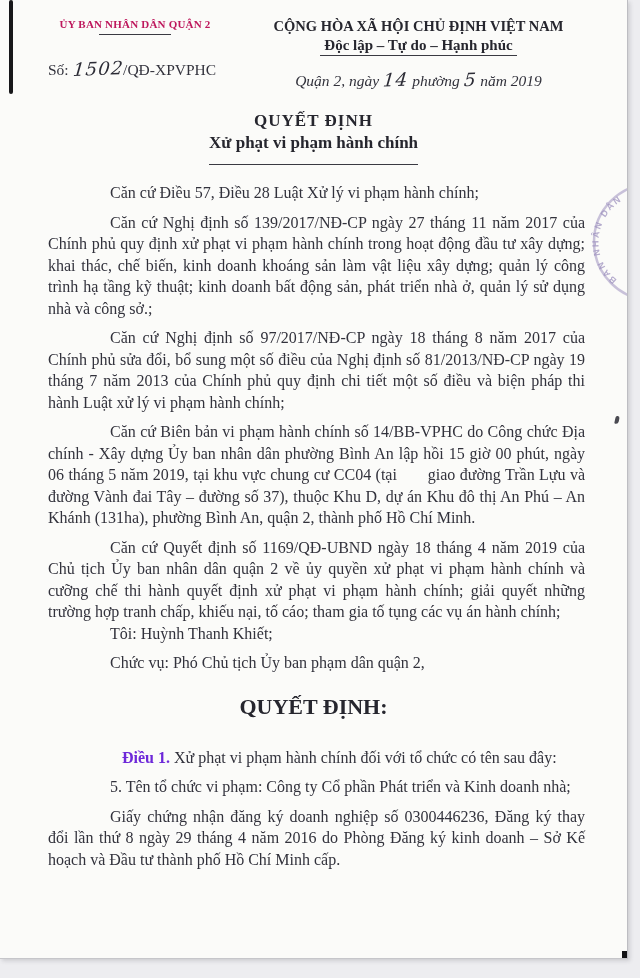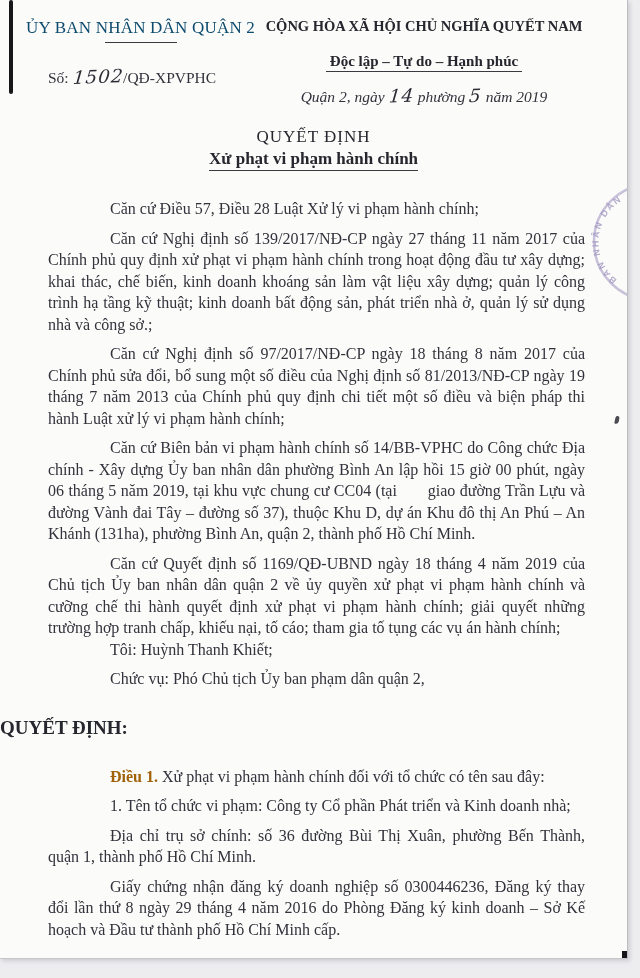--- a/index.html
+++ b/index.html
@@ -36,60 +36,60 @@
   .corner-mark {
     position: absolute; left: 622px; top: 951px;
     width: 7px; height: 7px; background: #141416;
   }
   .seal { position: absolute; left: 577px; top: 182px; }
 
   
   .doc-header { display: flex; padding: 18px 6px 0 26px; }
   .col-left { flex: 0 0 218px; text-align: center; }
   .col-right { flex: 1; text-align: center; padding-right: 28px; }
-  .issuer { font-size: 17px; font-weight: normal; color: #0c4a6e; letter-spacing: 0.2px; white-space: nowrap; }
+  .issuer { font-size: 11px; font-weight: bold; color: #be185d; letter-spacing: 0.2px; white-space: nowrap; }
   .issuer-rule { width: 72px; border-top: 1.6px solid #3a3a42; margin: 4px auto 0; }
   .doc-number { margin-top: 25px; font-size: 15.5px; text-align: left; padding-left: 22px; white-space: nowrap; }
   .motto1 { font-size: 14.5px; font-weight: bold; color: #26262e; white-space: nowrap; }
-  .motto2 { margin-top: 18px; font-size: 15px; font-weight: bold; color: #26262e; }
+  .motto2 { margin-top: 2px; font-size: 15px; font-weight: bold; color: #26262e; }
   .motto2 span { border-bottom: 1.6px solid #3a3a42; padding: 0 4px 2px; }
   .date-line { margin-top: 17px; font-size: 15.5px; font-style: italic; white-space: nowrap; }
   .hand {
     display: inline-block;
     font-family: "DejaVu Serif", serif;
     font-style: italic;
     font-size: 1.18em;
     letter-spacing: 1px;
     transform: skewX(-7deg) rotate(-2deg);
     line-height: 1;
     color: #2c2c36;
   }
 
   
   .title-block { text-align: center; margin-top: 21px; color: #26262e; }
-  .t1 { font-size: 17px; font-weight: normal; letter-spacing: 1px; }
+  .t1 { font-size: 17px; font-weight: bold; letter-spacing: 1px; }
   .t2 { font-size: 17px; font-weight: bold; margin-top: 2px; }
-  .t2 span { border-bottom: 1.6px solid #3a3a42; padding-bottom: 2px; }
+  .t2 span { border-bottom: 1.6px solid #3a3a42; padding-bottom: 12px; }
 
   
   p.body {
     margin: 0 42px 8px 48px;
     font-size: 16px;
     line-height: 21.5px;
     text-align: justify;
     text-indent: 62px;
   }
   p.first { margin-top: 29px; }
   p.mb-lg { margin-bottom: 0; }
   .mid-heading {
-    text-align: left;
-    font-size: 19px; font-weight: bold; color: #26262e;
-    margin: 27px 0 27px;
+    text-align: center;
+    font-size: 22px; font-weight: bold; color: #26262e;
+    margin: 20px 0 27px;
   }
-  strong { color: #a16207; }
+  strong { color: #6d28d9; margin-left: 12px; }
 </style>
 </head>
 <body>
 
 <div class="stage">
   <div class="paper">
 
     <div class="artifact-line"></div>
     <div class="speck-comma"></div>
     <div class="corner-mark"></div>
@@ -112,21 +112,21 @@
     <header class="doc-header">
       <div class="col-left">
         <div class="issuer">ỦY BAN NHÂN DÂN QUẬN 2</div>
         <div class="issuer-rule"></div>
         <div class="doc-number">
           <span>Số:</span>
           <span class="hand">1502</span><span>/QĐ-XPVPHC</span>
         </div>
       </div>
       <div class="col-right">
-        <div class="motto1">CỘNG HÒA XÃ HỘI CHỦ NGHĨA QUYẾT NAM</div>
+        <div class="motto1">CỘNG HÒA XÃ HỘI CHỦ ĐỊNH VIỆT NAM</div>
         <div class="motto2">
           <span>Độc lập – Tự do – Hạnh phúc</span>
         </div>
         <div class="date-line">
           <span>Quận 2, ngày</span>
           <span class="hand">14</span>
           <span>phường</span>
           <span class="hand">5</span>
           <span>năm 2019</span>
         </div>
@@ -147,18 +147,17 @@
     <p class="body mb-lg">Căn cứ Quyết định số 1169/QĐ-UBND ngày 18 tháng 4 năm 2019 của Chủ tịch Ủy ban nhân dân quận 2 về ủy quyền xử phạt vi phạm hành chính và cưỡng chế thi hành quyết định xử phạt vi phạm hành chính; giải quyết những trường hợp tranh chấp, khiếu nại, tố cáo; tham gia tố tụng các vụ án hành chính;</p>
     <p class="body">Tôi: Huỳnh Thanh Khiết;</p>
     <p class="body">Chức vụ: Phó Chủ tịch Ủy ban phạm dân quận 2,</p>
 
     <div class="mid-heading">QUYẾT ĐỊNH:</div>
 
     <p class="body">
       <strong>Điều 1.</strong>
       <span>Xử phạt vi phạm hành chính đối với tổ chức có tên sau đây:</span>
     </p>
-    <p class="body">1. Tên tổ chức vi phạm: Công ty Cổ phần Phát triển và Kinh doanh nhà;</p>
-    <p class="body">Địa chỉ trụ sở chính: số 36 đường Bùi Thị Xuân, phường Bến Thành, quận 1, thành phố Hồ Chí Minh.</p>
+    <p class="body">5. Tên tổ chức vi phạm: Công ty Cổ phần Phát triển và Kinh doanh nhà;</p>
     <p class="body">Giấy chứng nhận đăng ký doanh nghiệp số 0300446236, Đăng ký thay đổi lần thứ 8 ngày 29 tháng 4 năm 2016 do Phòng Đăng ký kinh doanh – Sở Kế hoạch và Đầu tư thành phố Hồ Chí Minh cấp.</p>
 
   </div>
 </div>
 
 </body></html>

